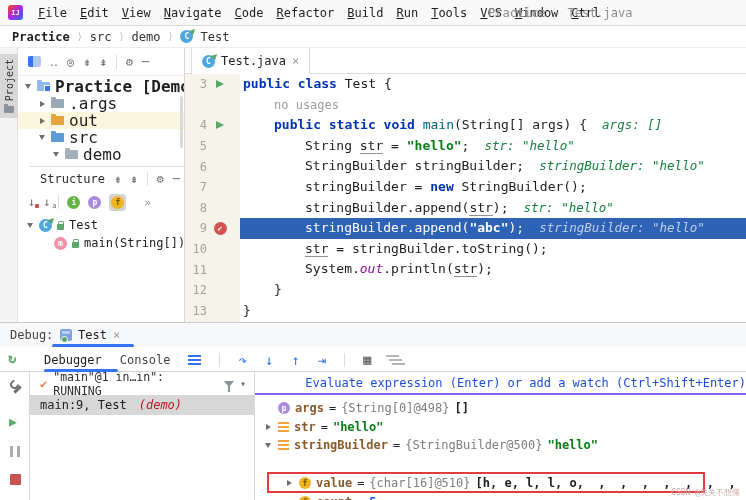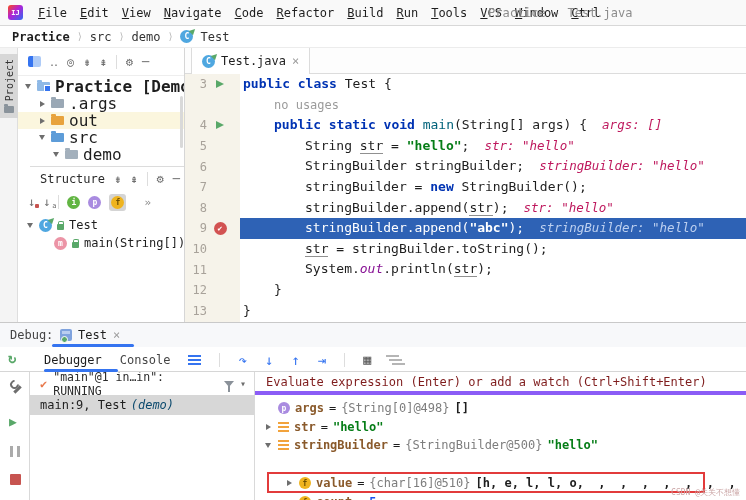--- a/index.html
+++ b/index.html
@@ -96,21 +96,21 @@
   .codearea { left:240px; top:74px; width:506px; height:248px; background:#fff; font-size:13px; }
   .crow { height:20.6px; line-height:20.6px; white-space:pre; overflow:hidden; }
   .crow span { white-space:pre;margin-top:46px; }
   .ind0 { padding-left:3px; } .ind1 { padding-left:34px; } .ind2 { padding-left:65px; }
   .kw { color:#0033B3; font-weight:bold; }
   .st { color:#067D17; font-weight:bold; }
   .md { color:#00627A; }
   .fl { color:#871094; font-style:italic; }
   .vr { border-bottom:1px solid #909090; }
   .pl { color:#1E1E1E; }
-  .hint { color:#be185d; font-style:italic; margin-left:15px; font-size:12.5px; }
+  .hint { color:#15803d; font-style:italic; margin-left:15px; font-size:12.5px; }
   .usages { color:#9B9B9B; font-size:12px; line-height:20.6px; }
   .exec { background:#2E62B5; width:100%; position:relative; }
   .exec span { color:#FFFFFF !important; border-color:#fff; }
   .exec .hint { color:#BDD0F0 !important; }
   .bulb { position:absolute; left:9px; top:6px; width:9px; height:9px; border-radius:50%; background:#F2B63C; }
 
   
   .dpanel { left:0; top:322px; width:746px; height:178px; background:#fff; border-top:1px solid #C9C9C9; }
   .dheader { left:0; top:0; width:746px; height:24px; background:#F7F8FA; display:flex; align-items:center; font-size:12px; color:#444; padding-left:10px; }
   .dtab { position:absolute; left:52px; top:0; height:24px; display:flex; align-items:center; gap:6px; padding:0 8px; color:#1E1E1E; }
@@ -136,26 +136,26 @@
   .resume { position:absolute; left:9px; top:42px; color:#59A869; font-size:13px; }
   .pause { position:absolute; left:10px; top:74px; width:10px; height:11px; border-left:3px solid #ABABAB; border-right:3px solid #ABABAB; }
   .stopsq { position:absolute; left:10px; top:102px; width:11px; height:11px; background:#C75450; border-radius:1px; }
 
   .frames { left:30px; top:49px; width:224px; height:129px; overflow:hidden; }
   .threadrow { height:23px; display:flex; align-items:center; gap:6px; padding-left:10px; font-size:11.5px; color:#2B2B2B; }
   .ckmark { color:#E8794C; font-size:12px; font-weight:bold; }
   .funnel { width:0; height:0; border-left:5px solid transparent; border-right:5px solid transparent; border-top:6px solid #8A9199; position:relative; margin-left:auto; }
   .funnel::after { content:""; position:absolute; left:-1px; top:-1px; width:2px; height:6px; background:#8A9199; }
   .ddarrow { color:#6E6E6E; font-size:10px; margin-right:8px; }
-  .framerow { height:20px; background:#D7D7D7; display:flex; align-items:center; padding-left:10px; font-size:12px; color:#1E1E1E; gap:4px; }
-  .scope { font-style:italic; color:#0c4a6e; }
+  .framerow { height:20px; background:#D7D7D7; display:flex; align-items:center; padding-left:10px; font-size:12px; color:#1E1E1E; gap:12px; }
+  .scope { font-style:italic; color:#b91c1c; }
 
   .vars { left:254px; top:49px; width:492px; height:129px; border-left:1px solid #D9D9D9; position:absolute; }
-  .watchrow { height:23px; display:flex; align-items:center; padding-left:11px; font-size:12px; color:#7f1d1d;
-    border-bottom:4px solid #8b5cf6; }
+  .watchrow { height:23px; display:flex; align-items:center; padding-left:11px; font-size:12px; color:#1d4ed8;
+    border-bottom:2px solid #8b5cf6;justify-content:flex-end; }
   .vrow { position:absolute; left:0; height:18px; display:flex; align-items:center; gap:5px; font-size:12px; padding-left:8px; white-space:pre; }
   .vslot { width:10px; flex:none; display:flex; justify-content:center; }
   .vind { width:16px; flex:none; }
   .vicon-p { width:12px; height:12px; border-radius:50%; background:#A98BE0; color:#fff; font-size:8px; font-weight:bold; display:flex; align-items:center; justify-content:center; flex:none; }
   .vicon-f { width:12px; height:12px; border-radius:50%; background:#EFB41F; color:#6E4F00; font-size:8px; font-weight:bold; display:flex; align-items:center; justify-content:center; flex:none; }
   .vicon-bars { width:11px; height:10px; flex:none; background:
     linear-gradient(#F2A33C,#F2A33C) 0 0/11px 2px no-repeat,
     linear-gradient(#F2A33C,#F2A33C) 0 4px/11px 2px no-repeat,
     linear-gradient(#F2A33C,#F2A33C) 0 8px/11px 2px no-repeat; }
   .vname { color:#8A5A2B; font-weight:bold; }

